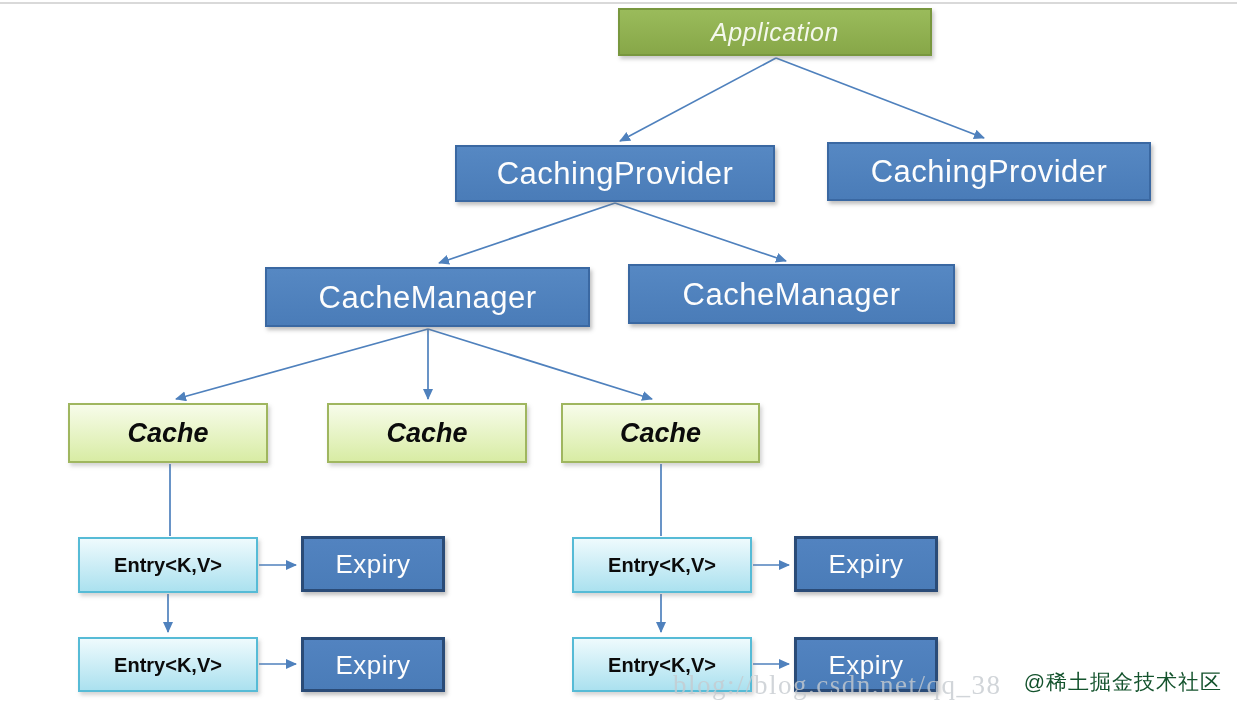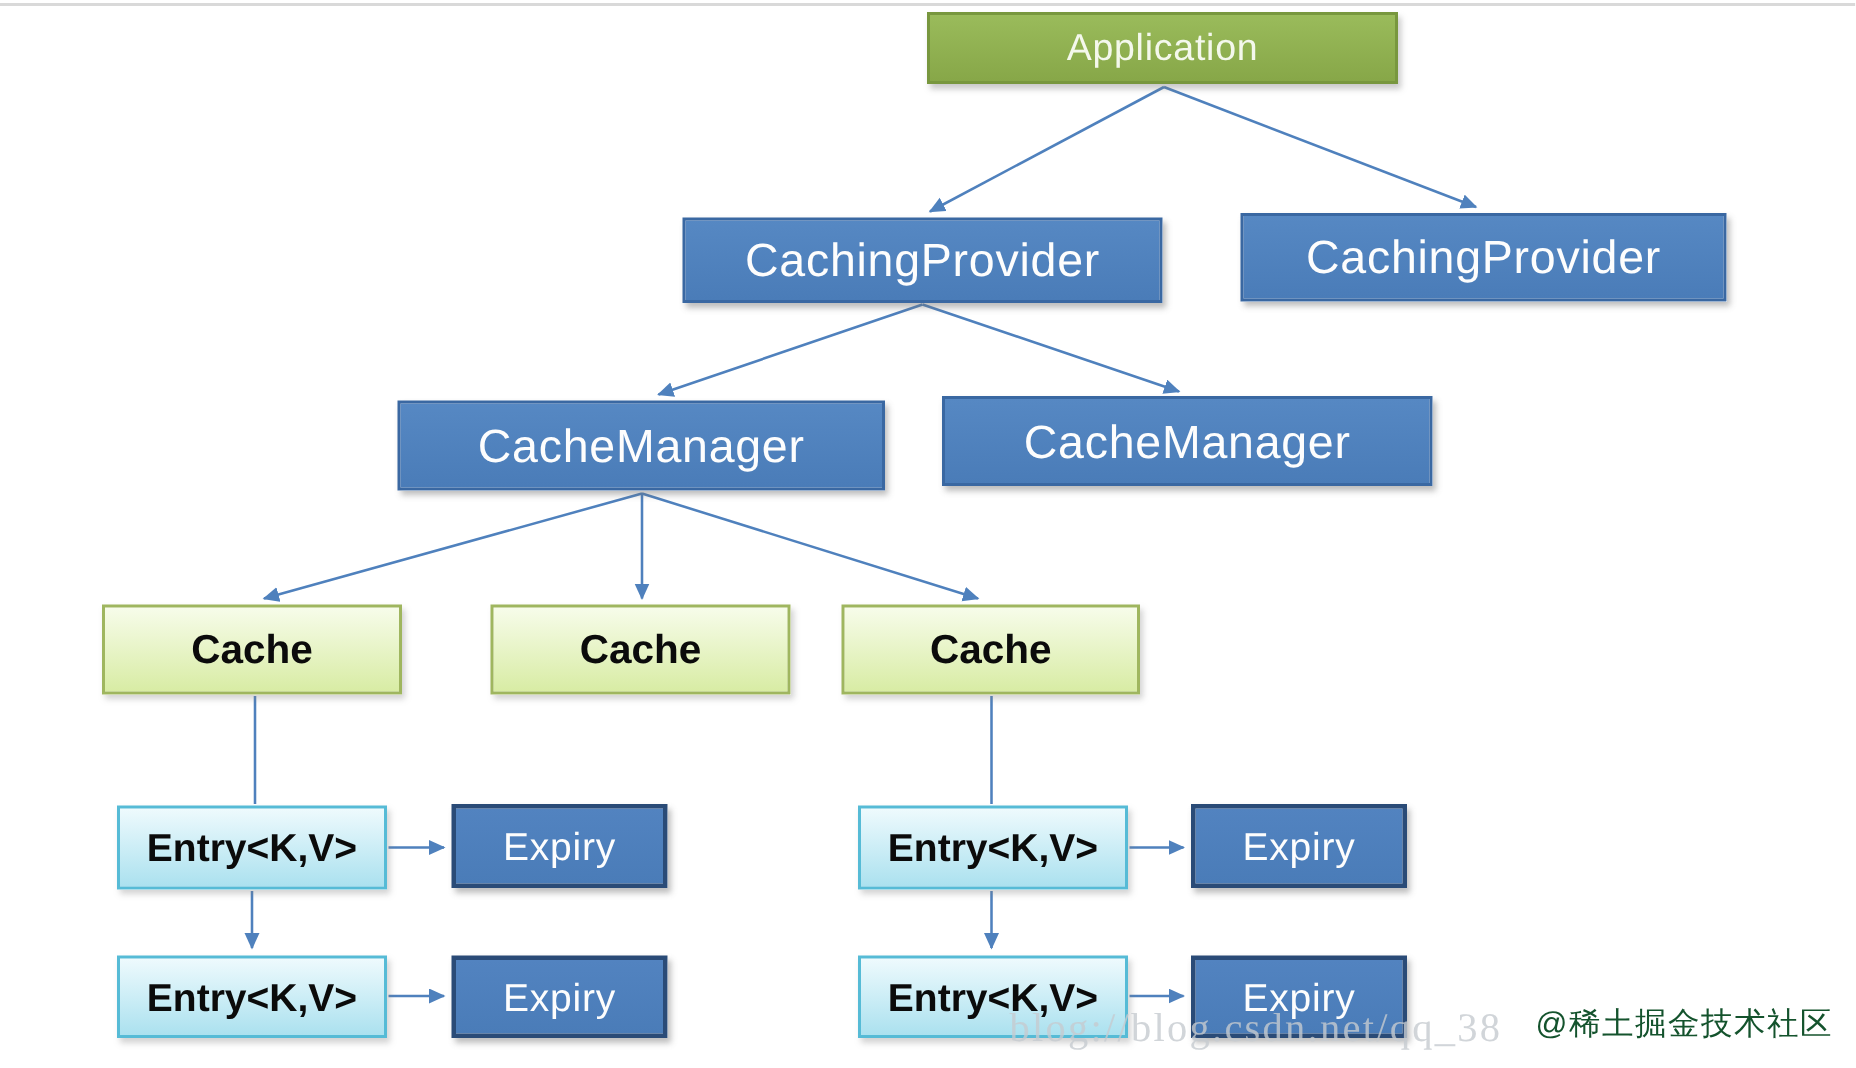--- a/index.html
+++ b/index.html
@@ -22,35 +22,36 @@
     background:linear-gradient(180deg,#9abb5b 0%,#87a748 100%);
     border:2px solid #78973e;
     color:#f4f8ec;font-size:25px;letter-spacing:.5px;
     box-shadow:2px 3px 4px rgba(120,120,120,.4);
   }
   .node-cache{
     background:linear-gradient(180deg,#f7fcea 0%,#d8eca4 100%);
     border:2px solid #9fb65f;
     color:#0b0b0b;font-size:27px;font-weight:bold;
     box-shadow:2px 3px 4px rgba(130,130,130,.35);
+    font-style:italic;
   }
   .node-entry{
     background:linear-gradient(180deg,#eefafd 0%,#abe1ef 100%);
     border:2px solid #56bbd6;
-    color:#0b0b0b;font-size:26px;font-weight:bold;
+    color:#0b0b0b;font-size:20px;font-weight:bold;
     box-shadow:2px 3px 4px rgba(130,130,130,.35);
   }
   .node-expiry{
     background:linear-gradient(180deg,#5283c0 0%,#4a7cb8 100%);
     border:3px solid #2a4b77;
     color:#fdfdfd;font-size:26px;letter-spacing:.5px;
     box-shadow:2px 3px 4px rgba(110,110,110,.45);
   }
   
-  #n-app {left:618px;top:8px;  width:314px;height:48px;}
+  #n-app {left:618px;top:8px;  width:314px;height:48px;font-style:italic;}
   #n-cpl {left:455px;top:145px;width:320px;height:57px;}
   #n-cpr {left:827px;top:142px;width:324px;height:59px;}
   #n-cml {left:265px;top:267px;width:325px;height:60px;}
   #n-cmr {left:628px;top:264px;width:327px;height:60px;}
   #n-c1  {left:68px; top:403px;width:200px;height:60px;}
   #n-c2  {left:327px;top:403px;width:200px;height:60px;}
   #n-c3  {left:561px;top:403px;width:199px;height:60px;}
   #n-e1  {left:78px; top:537px;width:180px;height:56px;}
   #n-x1  {left:301px;top:536px;width:144px;height:56px;}
   #n-e2  {left:78px; top:637px;width:180px;height:55px;}

